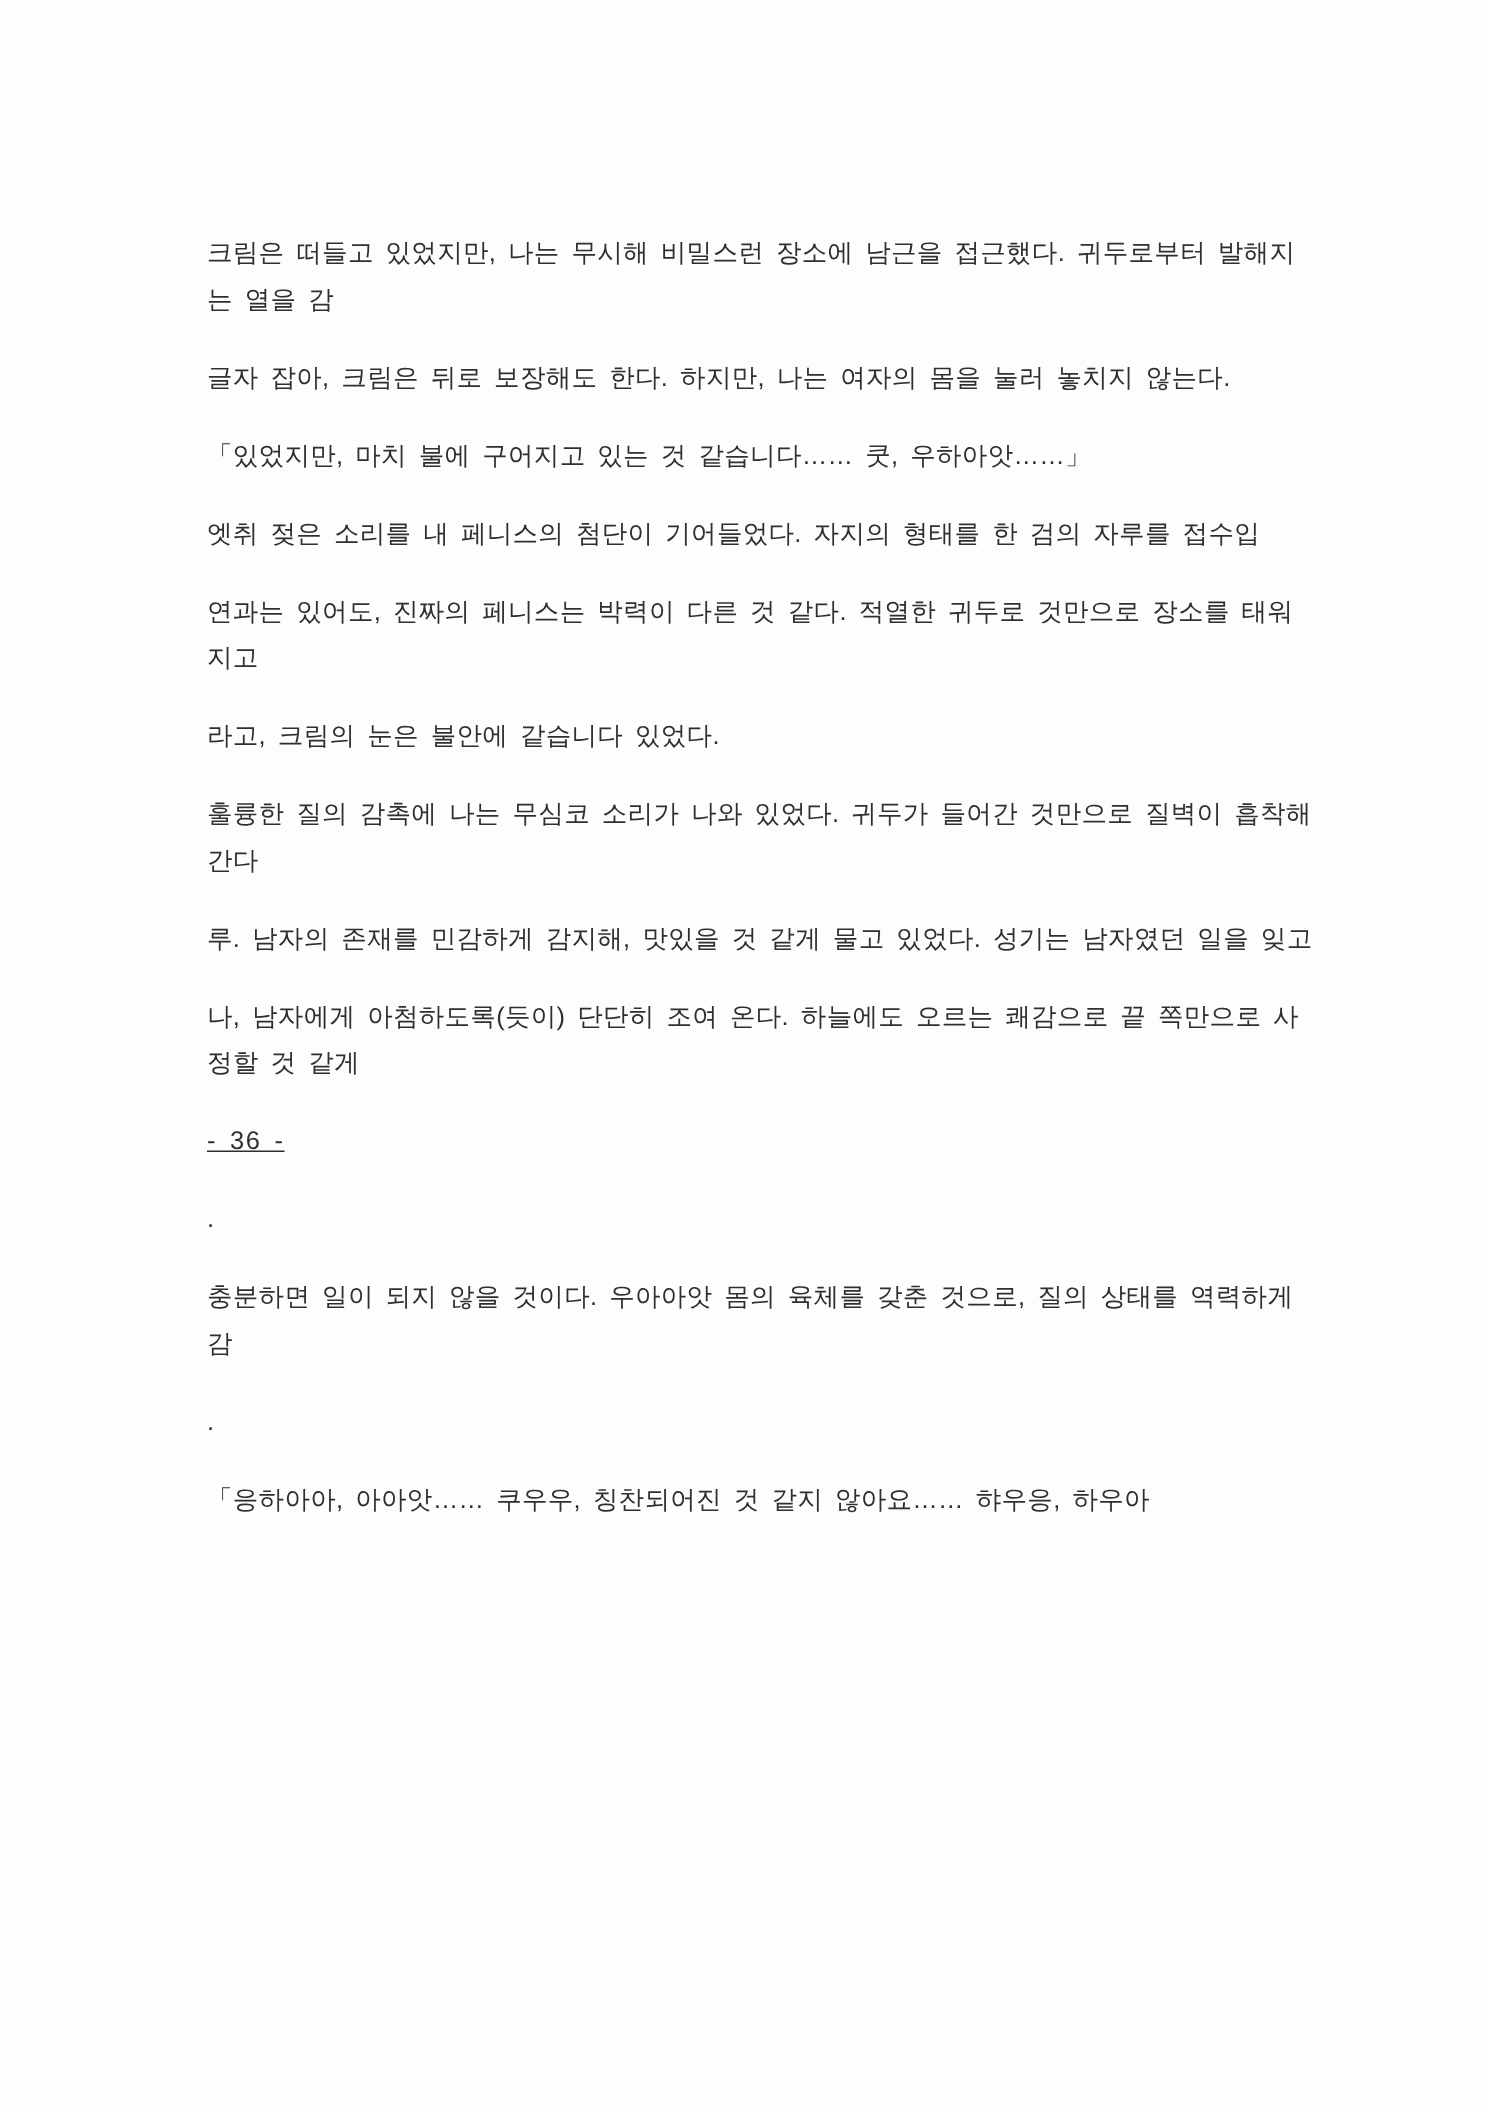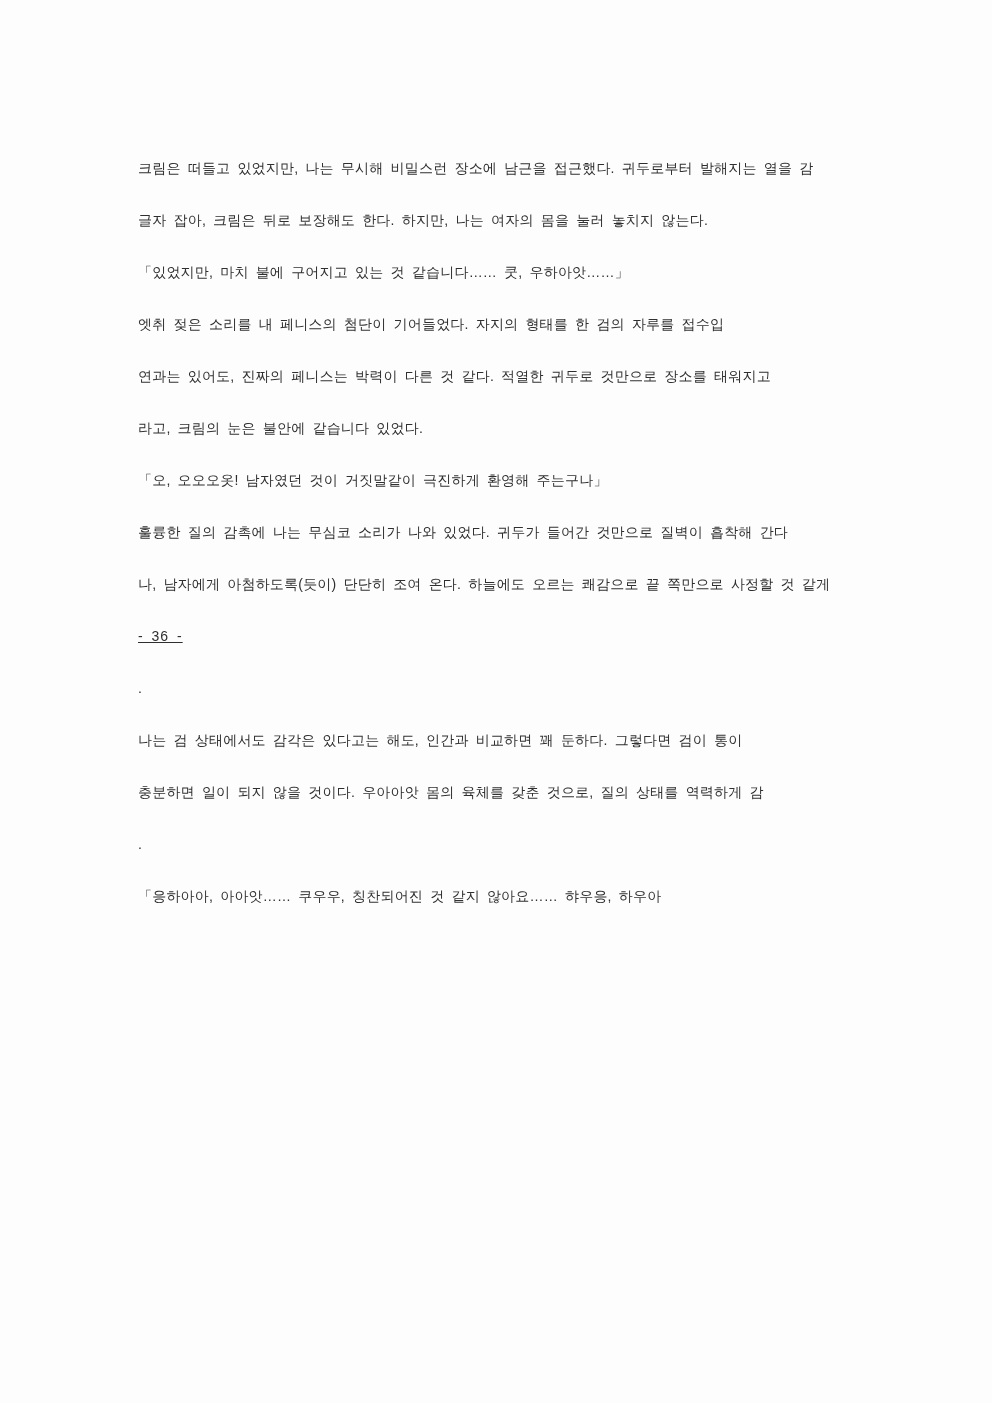--- a/index.html
+++ b/index.html
@@ -19,21 +19,21 @@
     overflow: hidden;
   }
   .page {
     width: 992px;
     min-height: 1403px;
     padding: 153px 116px 120px 138px; 
     background: var(--bg);
   }
   .page p {
     margin: 0 0 21px 0;
-    font-size: 14px;
+    font-size: 17px;
     line-height: 31px;
     color: var(--text);
     text-align: left;
     word-break: break-all;      
     word-spacing: 3px;
     letter-spacing: 0.2px;
     font-weight: 400;
   }
   .page p.page-number {
     letter-spacing: 1px;
@@ -43,22 +43,21 @@
 </head>
 <body>
 
 <main class="page">
   <p>크림은 떠들고 있었지만, 나는 무시해 비밀스런 장소에 남근을 접근했다. 귀두로부터 발해지는 열을 감</p>
   <p>글자 잡아, 크림은 뒤로 보장해도 한다. 하지만, 나는 여자의 몸을 눌러 놓치지 않는다.</p>
   <p>「있었지만, 마치 불에 구어지고 있는 것 같습니다…… 쿳, 우하아앗……」</p>
   <p>엣취 젖은 소리를 내 페니스의 첨단이 기어들었다. 자지의 형태를 한 검의 자루를 접수입</p>
   <p>연과는 있어도, 진짜의 페니스는 박력이 다른 것 같다. 적열한 귀두로 것만으로 장소를 태워지고</p>
   <p>라고, 크림의 눈은 불안에 같습니다 있었다.</p>
-  <p>「오, 오오오옷! 남자였던 것이 거짓말같이 극진하게 환영해 주는구나」</p>
   <p>훌륭한 질의 감촉에 나는 무심코 소리가 나와 있었다. 귀두가 들어간 것만으로 질벽이 흡착해 간다</p>
+  <p>루. 남자의 존재를 민감하게 감지해, 맛있을 것 같게 물고 있었다. 성기는 남자였던 일을 잊고</p>
   <p>나, 남자에게 아첨하도록(듯이) 단단히 조여 온다. 하늘에도 오르는 쾌감으로 끝 쪽만으로 사정할 것 같게</p>
   <p class="page-number">- 36 -</p>
   <p>.</p>
-  <p>나는 검 상태에서도 감각은 있다고는 해도, 인간과 비교하면 꽤 둔하다. 그렇다면 검이 통이</p>
   <p>충분하면 일이 되지 않을 것이다. 우아아앗 몸의 육체를 갖춘 것으로, 질의 상태를 역력하게 감</p>
   <p>.</p>
   <p>「응하아아, 아아앗…… 쿠우우, 칭찬되어진 것 같지 않아요…… 햐우응, 하우아</p>
 </main>
 
 </body></html>

